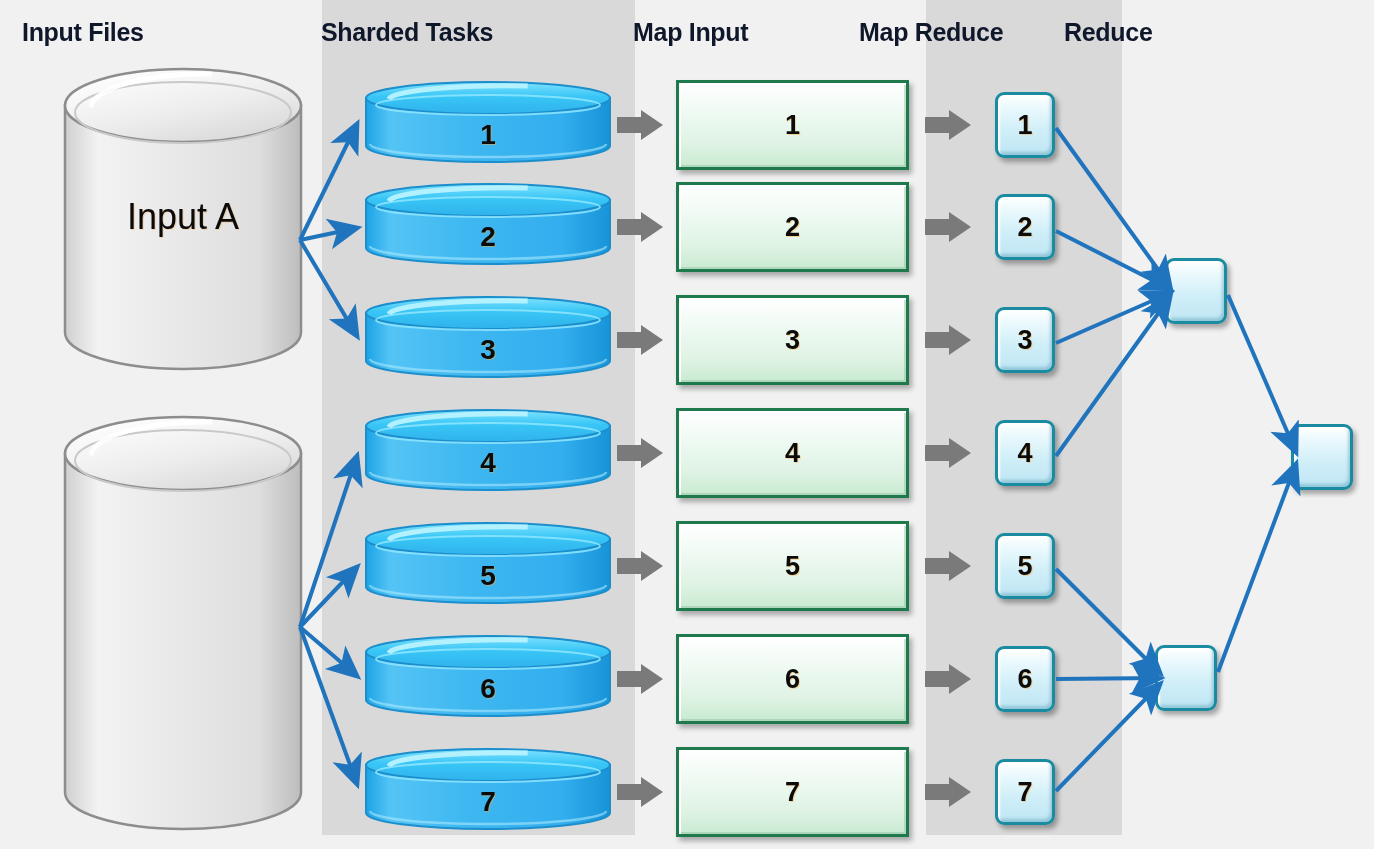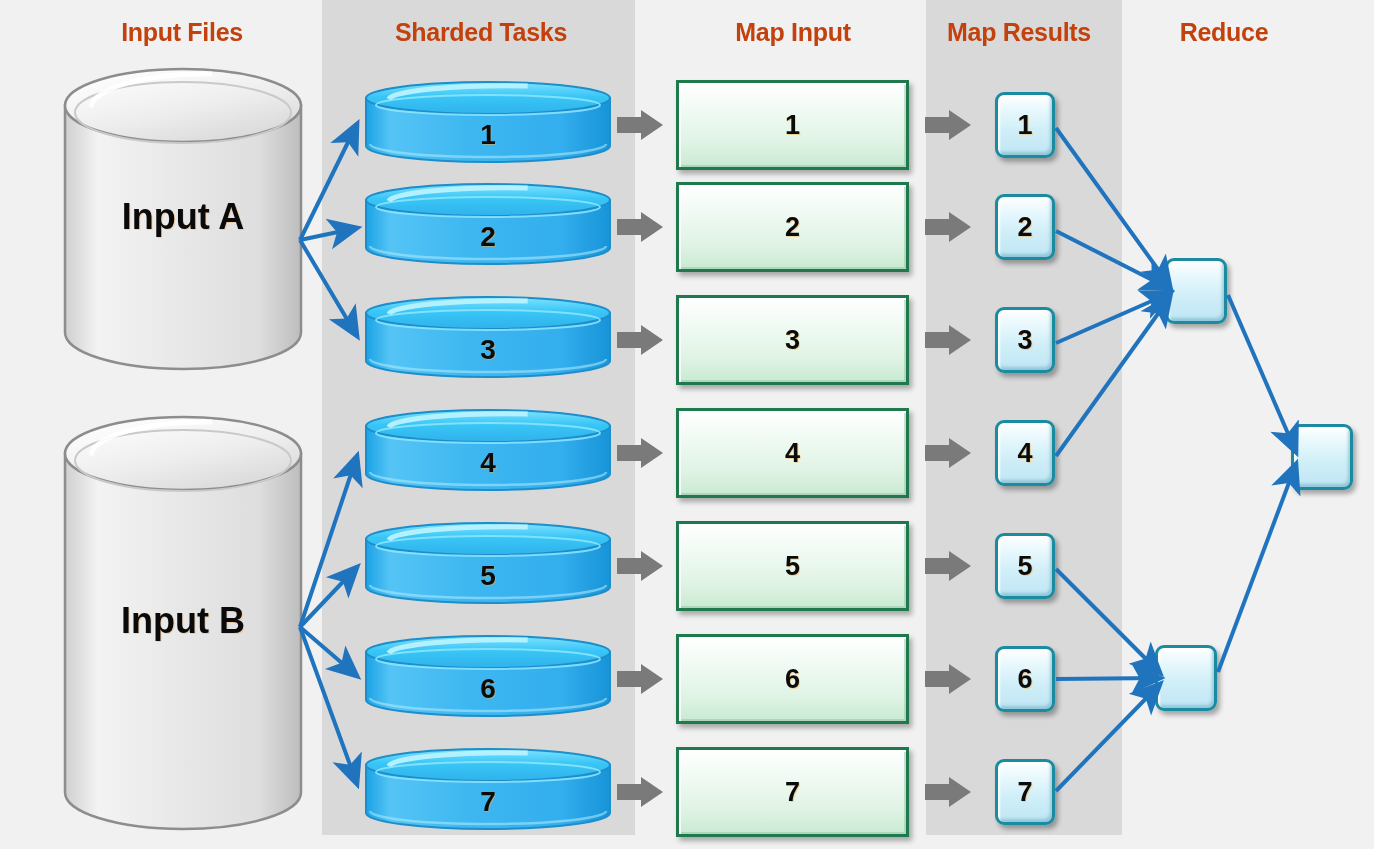--- a/index.html
+++ b/index.html
@@ -13,33 +13,32 @@
   #stage{position:absolute;inset:0;width:1374px;height:849px;}
 
   
   .band{position:absolute;top:0;background:#d9d9d9;}
 
   
   .col-header{
     position:absolute;
     font-size:25px;
     font-weight:bold;
-    color:#c2410c;
+    color:#0f172a;
     letter-spacing:-0.3px;
     white-space:nowrap;
-    text-align:center;
     top:18px;
   }
 
   
   .db{position:absolute;}
   .db .db-label{
     position:absolute;left:0;right:0;
     text-align:center;
-    font-size:36px;font-weight:bold;color:#0a0a0a;
+    font-size:36px;font-weight:normal;color:#0a0a0a;
     text-shadow:1px 1px 0 rgba(255,160,60,.35);
   }
 
   
   .shard{position:absolute;}
   .shard .sh-num{
     position:absolute;left:0;right:0;text-align:center;
     font-size:28px;font-weight:bold;color:#0b0b0b;
     text-shadow:1px 1px 0 rgba(255,170,60,.45);
   }
@@ -90,21 +89,21 @@
 
   <div id="bands">
       <div class="band" style="left: 322px; width: 313px; top: 0px; height: 835px; background: rgb(217, 217, 217);"></div>
       <div class="band" style="left: 926px; width: 196px; top: 0px; height: 835px; background: rgb(217, 217, 217);"></div>
     </div>
 
   <div id="headers">
       <div class="col-header" style="left: 22px; width: 320px;">Input Files</div>
       <div class="col-header" style="left: 321px; width: 320px;">Sharded Tasks</div>
       <div class="col-header" style="left: 633px; width: 320px;">Map Input</div>
-      <div class="col-header" style="left: 859px; width: 320px;">Map Results</div>
+      <div class="col-header" style="left: 859px; width: 320px;">Map Reduce</div>
       <div class="col-header" style="left: 1064px; width: 320px;">Reduce</div>
     </div>
 
   <svg class="overlay below" viewBox="0 0 1374 849">
     <defs>
       <marker id="ah" markerWidth="9" markerHeight="9" refX="7.2" refY="4.5" orient="auto">
         <path d="M0,0.6 L8.6,4.5 L0,8.4 L2.1,4.5 Z" fill="#1f74bd"></path>
       </marker>
     </defs>
     <g stroke="#1f74bd" stroke-width="4" fill="none" marker-end="url(#ah)">
@@ -179,21 +178,20 @@
               <stop offset="55%" stop-color="#ededed"></stop>
               <stop offset="100%" stop-color="#d6d6d6"></stop>
             </linearGradient>
           </defs>
           <path d="M3,39.5 L3,378.5 A 118 36.5 0 0 0 239,378.5 L239,39.5 Z" fill="url(#dbg1)" stroke="#8d8d8d" stroke-width="2.5"></path>
           <ellipse cx="121" cy="39.5" rx="118" ry="36.5" fill="url(#dbt1)" stroke="#8d8d8d" stroke-width="2.5"></ellipse>
           <ellipse cx="121" cy="46.5" rx="108" ry="30.5" fill="none" stroke="#c9c9c9" stroke-width="2"></ellipse>
           <path d="M29.04,41.5 A 113 34.5 0 0 1 150.04,8" fill="none" stroke="#ffffff" stroke-width="5" opacity="0.9"></path>
           <path d="M3,362.5 A 118 36.5 0 0 0 239,362.5" fill="none" stroke="#ffffff" stroke-width="0" opacity="0"></path>
         </svg>
-        <div class="db-label" style="top: 186px;">Input B</div>
       </div>
     </div>
   <div id="shards-layer" class="layer3">
       <div class="shard" style="left: 364px; top: 79px; width: 248px; height: 88px;">
         <svg width="248" height="88" viewBox="0 0 248 88" style="display: block;">
           <defs>
             <linearGradient id="sg0" x1="0" y1="0" x2="1" y2="0">
               <stop offset="0%" stop-color="#1ba3e6"></stop>
               <stop offset="10%" stop-color="#55c4f5"></stop>
               <stop offset="40%" stop-color="#3fb8f1"></stop>

